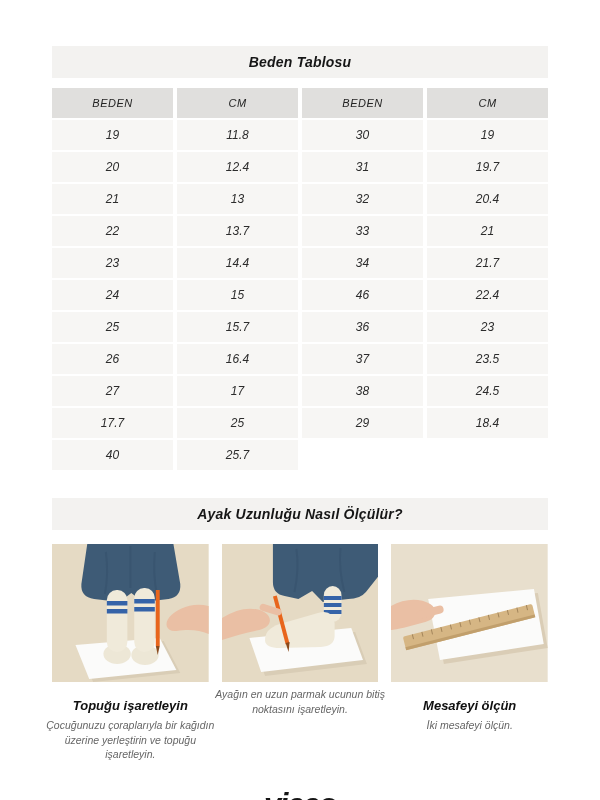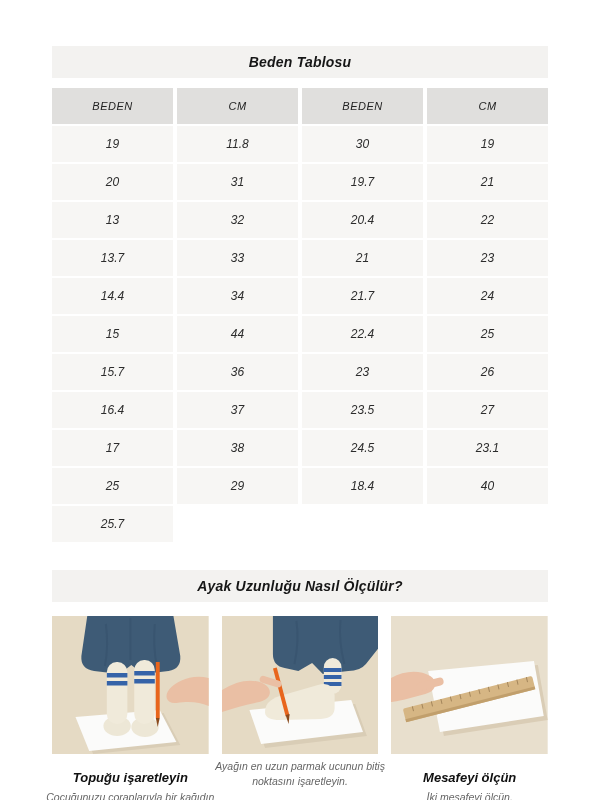--- a/index.html
+++ b/index.html
@@ -10,21 +10,21 @@
   }
   .section-bar{
     background:#F3F2F0;height:32px;display:flex;align-items:center;justify-content:center;
   }
   .section-bar .bar-title{font-size:14px;font-weight:bold;color:#161616;letter-spacing:.2px;}
   .size-table{
     display:grid;grid-template-columns:repeat(4,1fr);
     column-gap:4px;row-gap:2px;margin-top:10px;
   }
   .cell{
-    background:#F7F6F4;height:36px;display:flex;align-items:center;justify-content:center;
+    background:#F7F6F4;height:30px;display:flex;align-items:center;justify-content:center;
     font-size:12px;color:#2c2c2c;
   }
   .cell.head{background:#E0DFDD;font-size:11px;color:#232323;letter-spacing:.5px;}
   .measure-bar{margin-top:28px;}
   .steps{display:flex;gap:13px;margin-top:14px;}
   .step{flex:1;min-width:0;text-align:center;}
   .step svg{display:block;width:100%;height:138px;}
   .step-title{font-size:13px;font-weight:bold;color:#101010;margin-top:16px;}
   .step-desc{font-size:10.5px;color:#666;line-height:1.4;margin:5px -7px 0;text-align:center;}
   .footer{margin-top:26px;text-align:center;}
@@ -45,51 +45,52 @@
   <div class="size-table">
       <div class="cell head">BEDEN</div>
       <div class="cell head">CM</div>
       <div class="cell head">BEDEN</div>
       <div class="cell head">CM</div>
       <div class="cell">19</div>
       <div class="cell">11.8</div>
       <div class="cell">30</div>
       <div class="cell">19</div>
       <div class="cell">20</div>
+      <div class="cell">12.4</div>
       <div class="cell">31</div>
       <div class="cell">19.7</div>
       <div class="cell">21</div>
       <div class="cell">13</div>
       <div class="cell">32</div>
       <div class="cell">20.4</div>
       <div class="cell">22</div>
       <div class="cell">13.7</div>
       <div class="cell">33</div>
       <div class="cell">21</div>
       <div class="cell">23</div>
       <div class="cell">14.4</div>
       <div class="cell">34</div>
       <div class="cell">21.7</div>
       <div class="cell">24</div>
       <div class="cell">15</div>
-      <div class="cell">44</div>
+      <div class="cell">46</div>
       <div class="cell">22.4</div>
       <div class="cell">25</div>
       <div class="cell">15.7</div>
       <div class="cell">36</div>
       <div class="cell">23</div>
       <div class="cell">26</div>
       <div class="cell">16.4</div>
       <div class="cell">37</div>
       <div class="cell">23.5</div>
       <div class="cell">27</div>
       <div class="cell">17</div>
       <div class="cell">38</div>
       <div class="cell">24.5</div>
-      <div class="cell">23.1</div>
+      <div class="cell">17.7</div>
       <div class="cell">25</div>
       <div class="cell">29</div>
       <div class="cell">18.4</div>
       <div class="cell">40</div>
       <div class="cell">25.7</div>
     </div>
 
   <div class="section-bar measure-bar">
     <span class="bar-title">Ayak Uzunluğu Nasıl Ölçülür?</span>
   </div>

